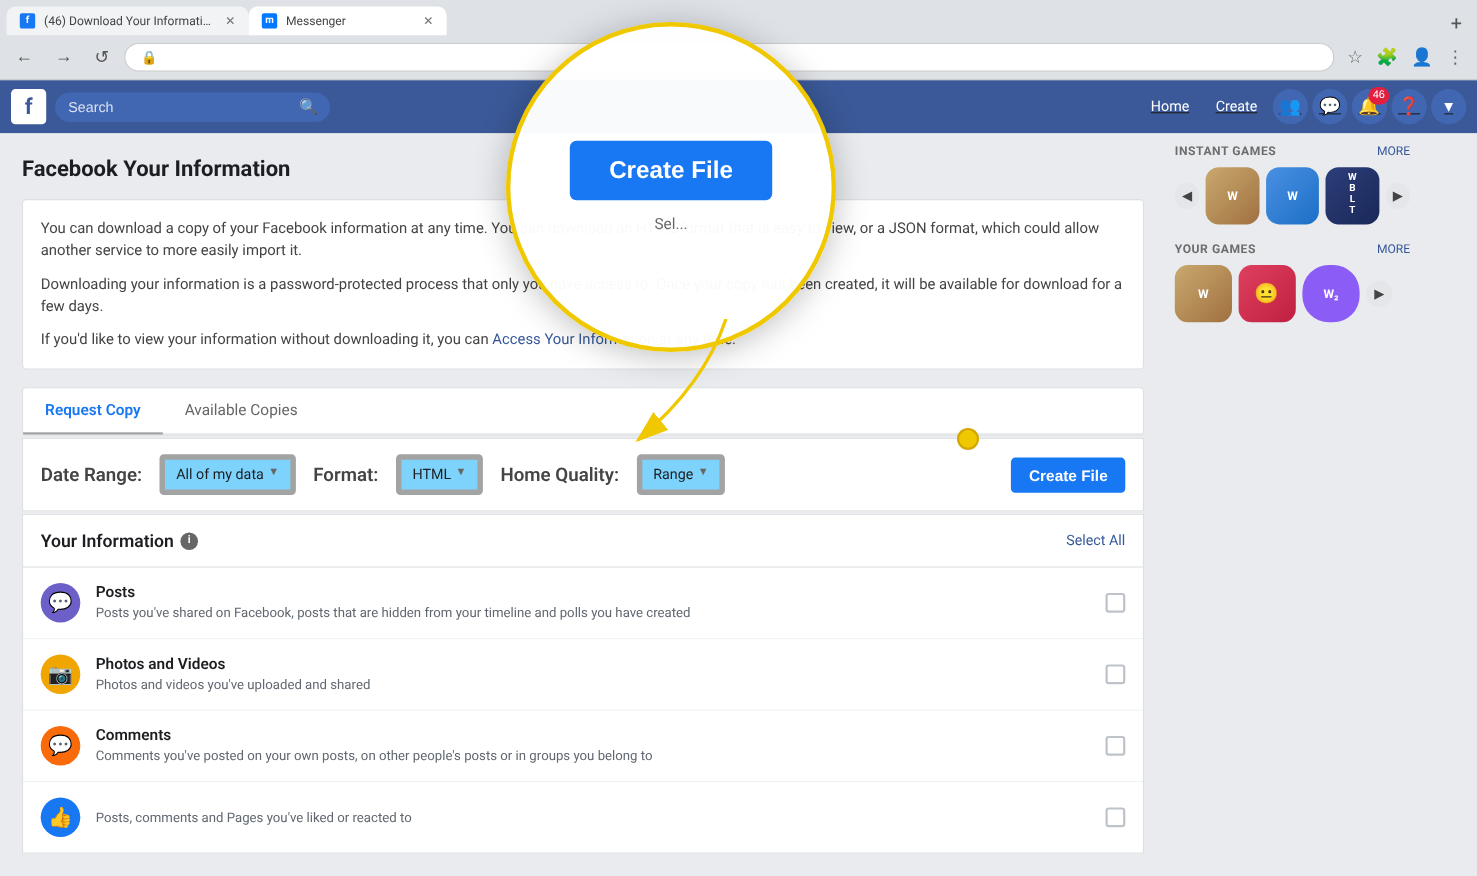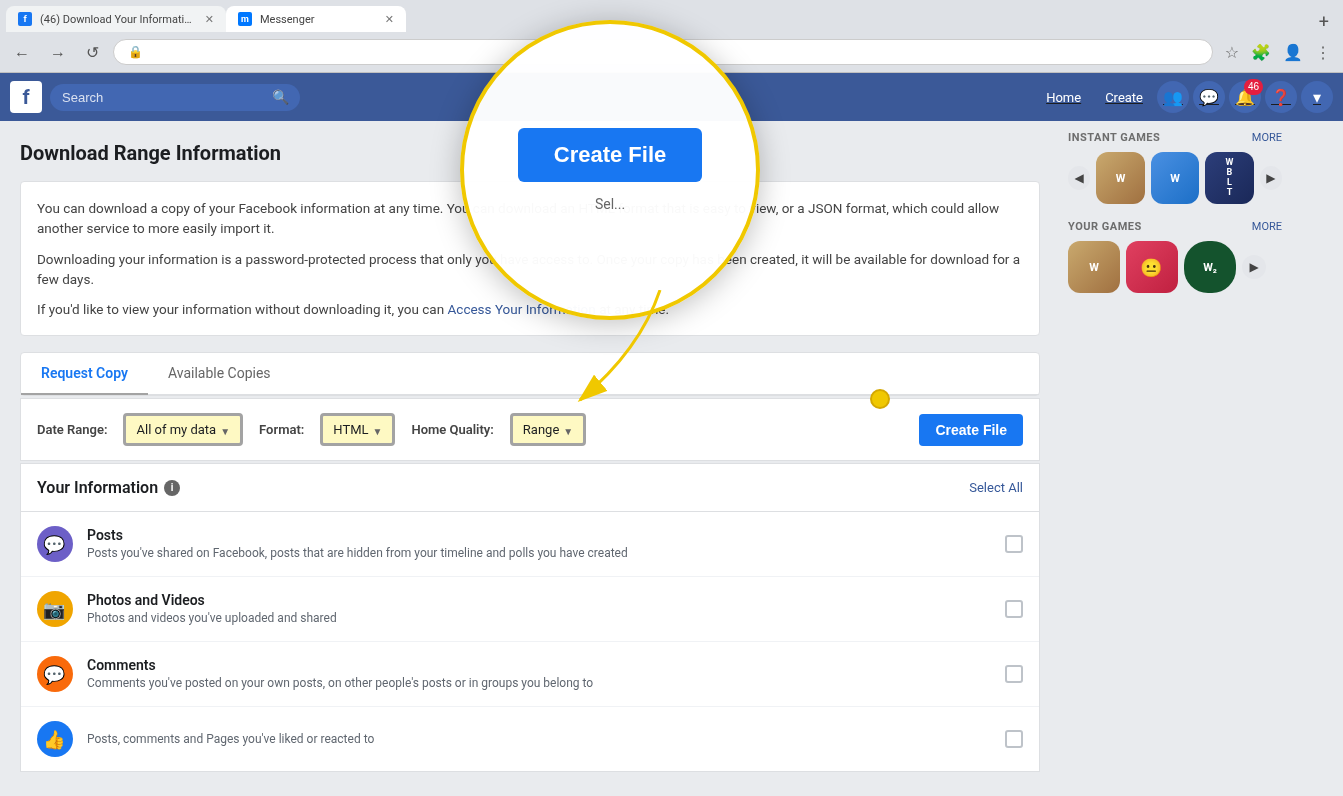--- a/index.html
+++ b/index.html
@@ -48,22 +48,22 @@
     .info-box p { margin-bottom: 10px; }
     .info-box p:last-child { margin-bottom: 0; }
     .info-box a { color: #365899; text-decoration: none; }
 
     .tabs-section { background: #fff; border-radius: 4px; border: 1px solid #dddfe2; margin-bottom: 2px; }
     .tabs-header { display: flex; border-bottom: 1px solid #dddfe2; }
     .tab-item { padding: 12px 20px; font-size: 14px; cursor: pointer; color: #666; }
     .tab-item.active { color: #1877f2; border-bottom: 2px solid #a3a3a3; font-weight: 600; margin-bottom: -1px; }
 
     .filters-row { background: #fff; border: 1px solid #dddfe2; padding: 14px 16px; display: flex; align-items: center; gap: 16px; flex-wrap: wrap; }
-    .filter-label { font-size: 13px; color: #444; font-weight: 600; }
-    .filter-dropdown { display: flex; align-items: flex-end; gap: 4px; background: #fef9c3; border: 3px solid #a3a3a3; border-radius: 4px; padding: 6px 10px; font-size: 13px; cursor: pointer; color: #1c1e21; }
+    .filter-label { font-size: 17px; color: #444; font-weight: 600; }
+    .filter-dropdown { display: flex; align-items: flex-start; gap: 4px; background: #7dd3fc; border: 5px solid #a3a3a3; border-radius: 4px; padding: 6px 10px; font-size: 13px; cursor: pointer; color: #1c1e21; }
     .filter-dropdown .arrow { font-size: 10px; color: #666; }
     .filter-spacer { flex: 1; }
     .create-file-btn { background: #1877f2; color: #fff; border: none; border-radius: 4px; padding: 8px 16px; font-size: 14px; font-weight: 600; cursor: pointer; }
 
     .info-section { background: #fff; border: 1px solid #dddfe2; margin-top: 2px; }
     .info-section-header { padding: 14px 16px; display: flex; align-items: center; justify-content: space-between; border-bottom: 1px solid #dddfe2; }
     .info-section-title { font-size: 16px; font-weight: 600; display: flex; align-items: center; gap: 6px; }
     .info-icon { background: #666; color: #fff; border-radius: 50%; width: 16px; height: 16px; font-size: 10px; display: inline-flex; align-items: center; justify-content: center; font-weight: bold; }
     .select-all-link { color: #365899; font-size: 13px; cursor: pointer; }
 
@@ -143,21 +143,21 @@
       <span class="badge">46</span>
     </button>
     <button class="fb-nav-icon-btn">❓</button>
     <button class="fb-nav-icon-btn">▾</button>
   </div>
 </div>
 
 <div class="page-layout">
 
   <div class="main-content">
-    <h1 class="page-title">Download Range Information</h1>
+    <h1 class="page-title">Facebook Your Information</h1>
 
     <div class="info-box">
       <p>You can download a copy of your Facebook information at any time. You can download an HTML format that is easy to view, or a JSON format, which could allow another service to more easily import it.</p>
       <p>Downloading your information is a password-protected process that only you have access to. Once your copy has been created, it will be available for download for a few days.</p>
       <p>If you'd like to view your information without downloading it, you can <a href="#">Access Your Information</a> at any time.</p>
     </div>
 
     <div class="tabs-section">
       <div class="tabs-header">
         <div class="tab-item active">Request Copy</div>
@@ -254,21 +254,21 @@
       <span>YOUR GAMES</span>
       <span class="sidebar-more-link">MORE</span>
     </div>
     <div class="sidebar-games">
       <div class="game-avatar-placeholder" style="background:linear-gradient(135deg,#c9a96e,#a07040);color:#fff;">
         <span style="font-size:11px;font-weight:bold;">W</span>
       </div>
       <div class="game-avatar-placeholder" style="background:linear-gradient(135deg,#e04060,#c02040);color:#fff;display:flex;align-items:center;justify-content:center;">
         <span style="font-size:18px;">😐</span>
       </div>
-      <div class="game-avatar-placeholder" style="background:#14532d;color:#fff;border-radius:24px;">
+      <div class="game-avatar-placeholder" style="background:#8b5cf6;color:#fff;border-radius:24px;">
         <span style="font-size:11px;font-weight:bold;">W₂</span>
       </div>
       <button class="sidebar-nav-arrow">▶</button>
     </div>
   </div>
 </div>
 
 <div class="overlay-backdrop">
   <div style="position:absolute; top:20px; left:460px; width:300px; height:300px; border-radius:50%; border:4px solid #f0c800; background:rgba(255,255,255,0.97); display:flex; flex-direction:column; align-items:center; justify-content:center; box-shadow:0 4px 30px rgba(0,0,0,0.25); z-index:200;">
     <button style="background:#1877f2; color:#fff; border:none; border-radius:6px; padding:14px 36px; font-size:22px; font-weight:700; cursor:pointer;">Create File</button>

